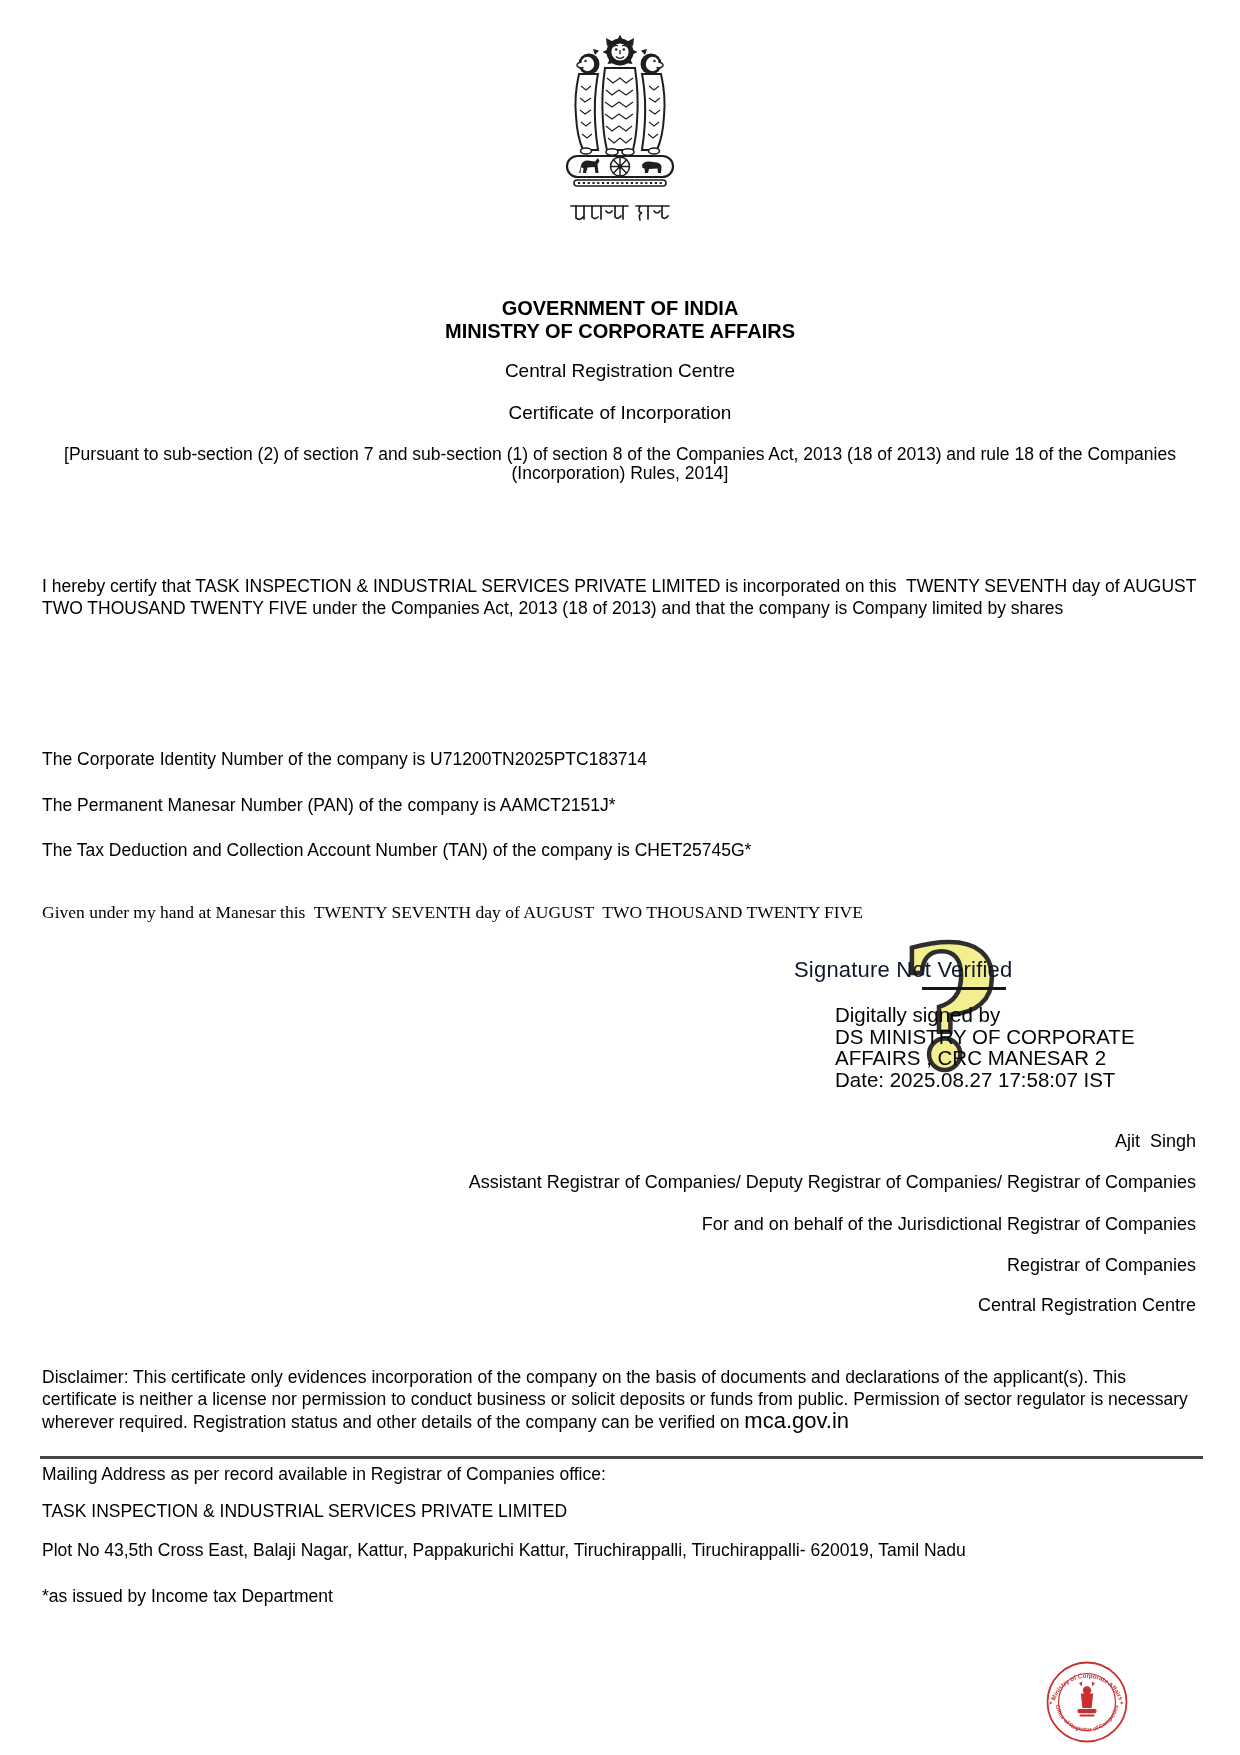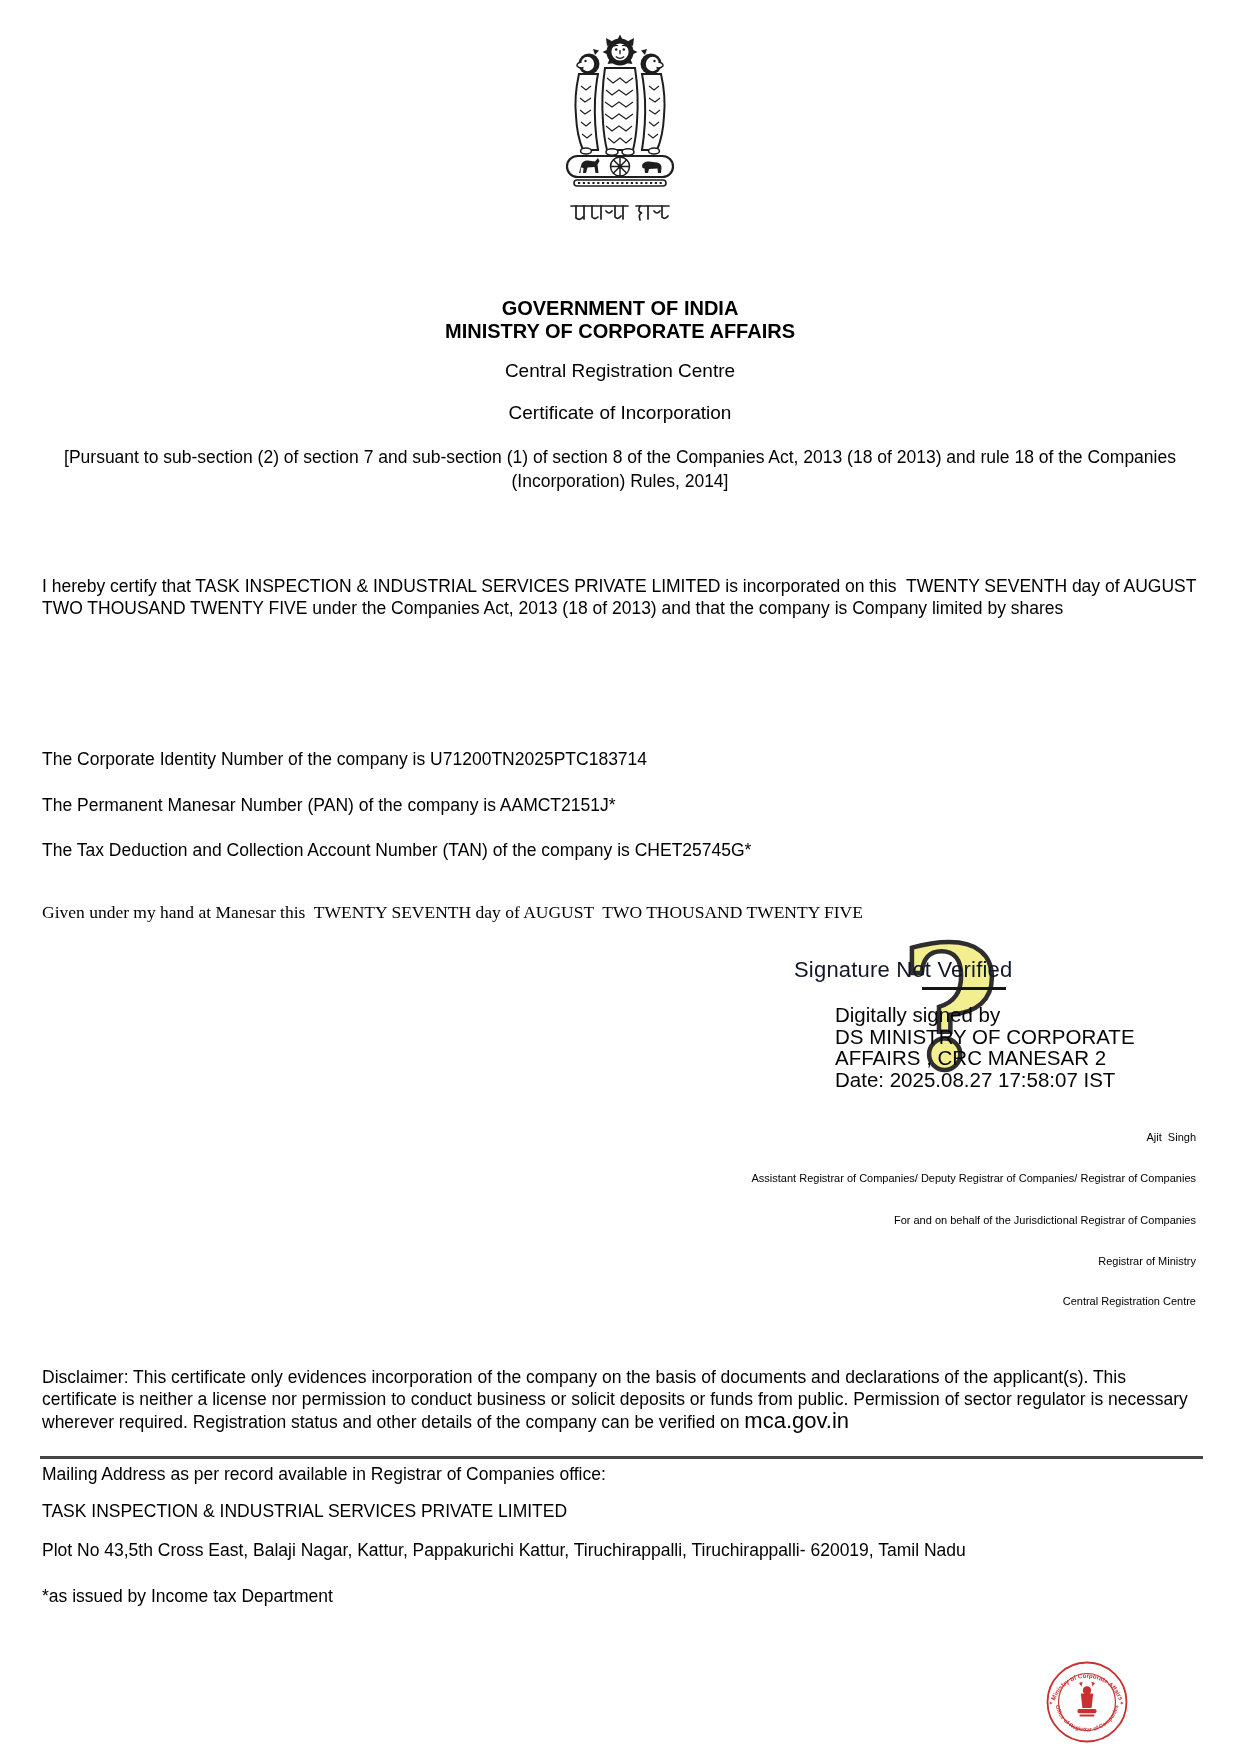--- a/index.html
+++ b/index.html
@@ -6,30 +6,30 @@
   .page{position:relative;width:1240px;height:1755px;background:#fff;
         font-family:"Liberation Sans",sans-serif;color:#000;overflow:hidden;}
   .abs{position:absolute;}
   .center{left:0;width:1240px;text-align:center;}
   .b{font-weight:normal;}
   .body-fs{font-size:17.5px;line-height:21.6px;}
   .pre{white-space:pre-wrap;}
   .prenw{white-space:pre;font-family:Liberation Serif, serif;}
   .hdr{font-size:20px;font-weight:bold;}
   .sub{font-size:19px;}
-  .pursuant{left:60px;top:445px;width:1120px;text-align:center;font-size:17.5px;line-height:24px;}
+  .pursuant{left:60px;top:445px;width:1120px;text-align:center;font-size:17.5px;line-height:19px;}
   .para{left:42px;width:1158px;}
   .qmark{left:901px;top:925px;font-family:"DejaVu Serif",serif;font-weight:bold;
          font-size:168px;line-height:1;color:#f3ee8f;-webkit-text-stroke:4.5px #2e2e2e;z-index:1;}
   .sig-status{left:794px;top:959px;font-size:22px;line-height:1;color:#0f172a;z-index:3;
               white-space:nowrap;letter-spacing:0.2px;}
   .not-underline{left:922px;top:987px;width:84px;height:3px;background:#161616;z-index:2;}
   .sig-details{left:795px;top:1004px;font-size:20.5px;line-height:21.6px;color:#060606;
                z-index:3;white-space:nowrap;margin-left:40px;}
-  .oline{right:44px;text-align:right;font-size:11px;white-space:pre;}
+  .oline{right:44px;text-align:right;font-size:18px;white-space:pre;}
   .rule{left:40px;top:1456px;width:1163px;height:2.5px;background:#454545;}
   .site{font-size:22px;}
   .stamp-svg text{font-family:"Liberation Sans",sans-serif;}
 </style>
 </head>
 <body>
 
 <div class="page">
 
   <svg class="abs" style="left:553px;top:34px" width="134" height="166" viewBox="0 0 134 166">
@@ -137,21 +137,21 @@
   <div class="abs sig-details">
     <div>Digitally signed by</div>
     <div>DS MINISTRY OF CORPORATE</div>
     <div>AFFAIRS , CRC MANESAR 2</div>
     <div>Date: 2025.08.27 17:58:07 IST</div>
   </div>
 
   <div class="abs oline" style="top:1131px">Ajit  Singh</div>
   <div class="abs oline" style="top:1172px">Assistant Registrar of Companies/ Deputy Registrar of Companies/ Registrar of Companies</div>
   <div class="abs oline" style="top:1214px">For and on behalf of the Jurisdictional Registrar of Companies</div>
-  <div class="abs oline" style="top:1255px">Registrar of Ministry</div>
+  <div class="abs oline" style="top:1255px">Registrar of Companies</div>
   <div class="abs oline" style="top:1295px">Central Registration Centre</div>
 
   <div class="abs body-fs pre" style="left:42px;top:1367px;width:1161px"><span>Disclaimer: This certificate only evidences incorporation of the company on the basis of documents and declarations of the applicant(s). This certificate is neither a license nor permission to conduct business or solicit deposits or funds from public. Permission of sector regulator is necessary wherever required. Registration status and other details of the company can be verified on </span><span class="site">mca.gov.in</span></div>
 
   <div class="abs rule"></div>
 
   <div class="abs para body-fs" style="top:1464px">Mailing Address as per record available in Registrar of Companies office:</div>
   <div class="abs para body-fs" style="top:1501px">TASK INSPECTION &amp; INDUSTRIAL SERVICES PRIVATE LIMITED</div>
   <div class="abs para body-fs" style="top:1540px">Plot No 43,5th Cross East, Balaji Nagar, Kattur, Pappakurichi Kattur, Tiruchirappalli, Tiruchirappalli- 620019, Tamil Nadu</div>
   <div class="abs para body-fs" style="top:1586px">*as issued by Income tax Department</div>

